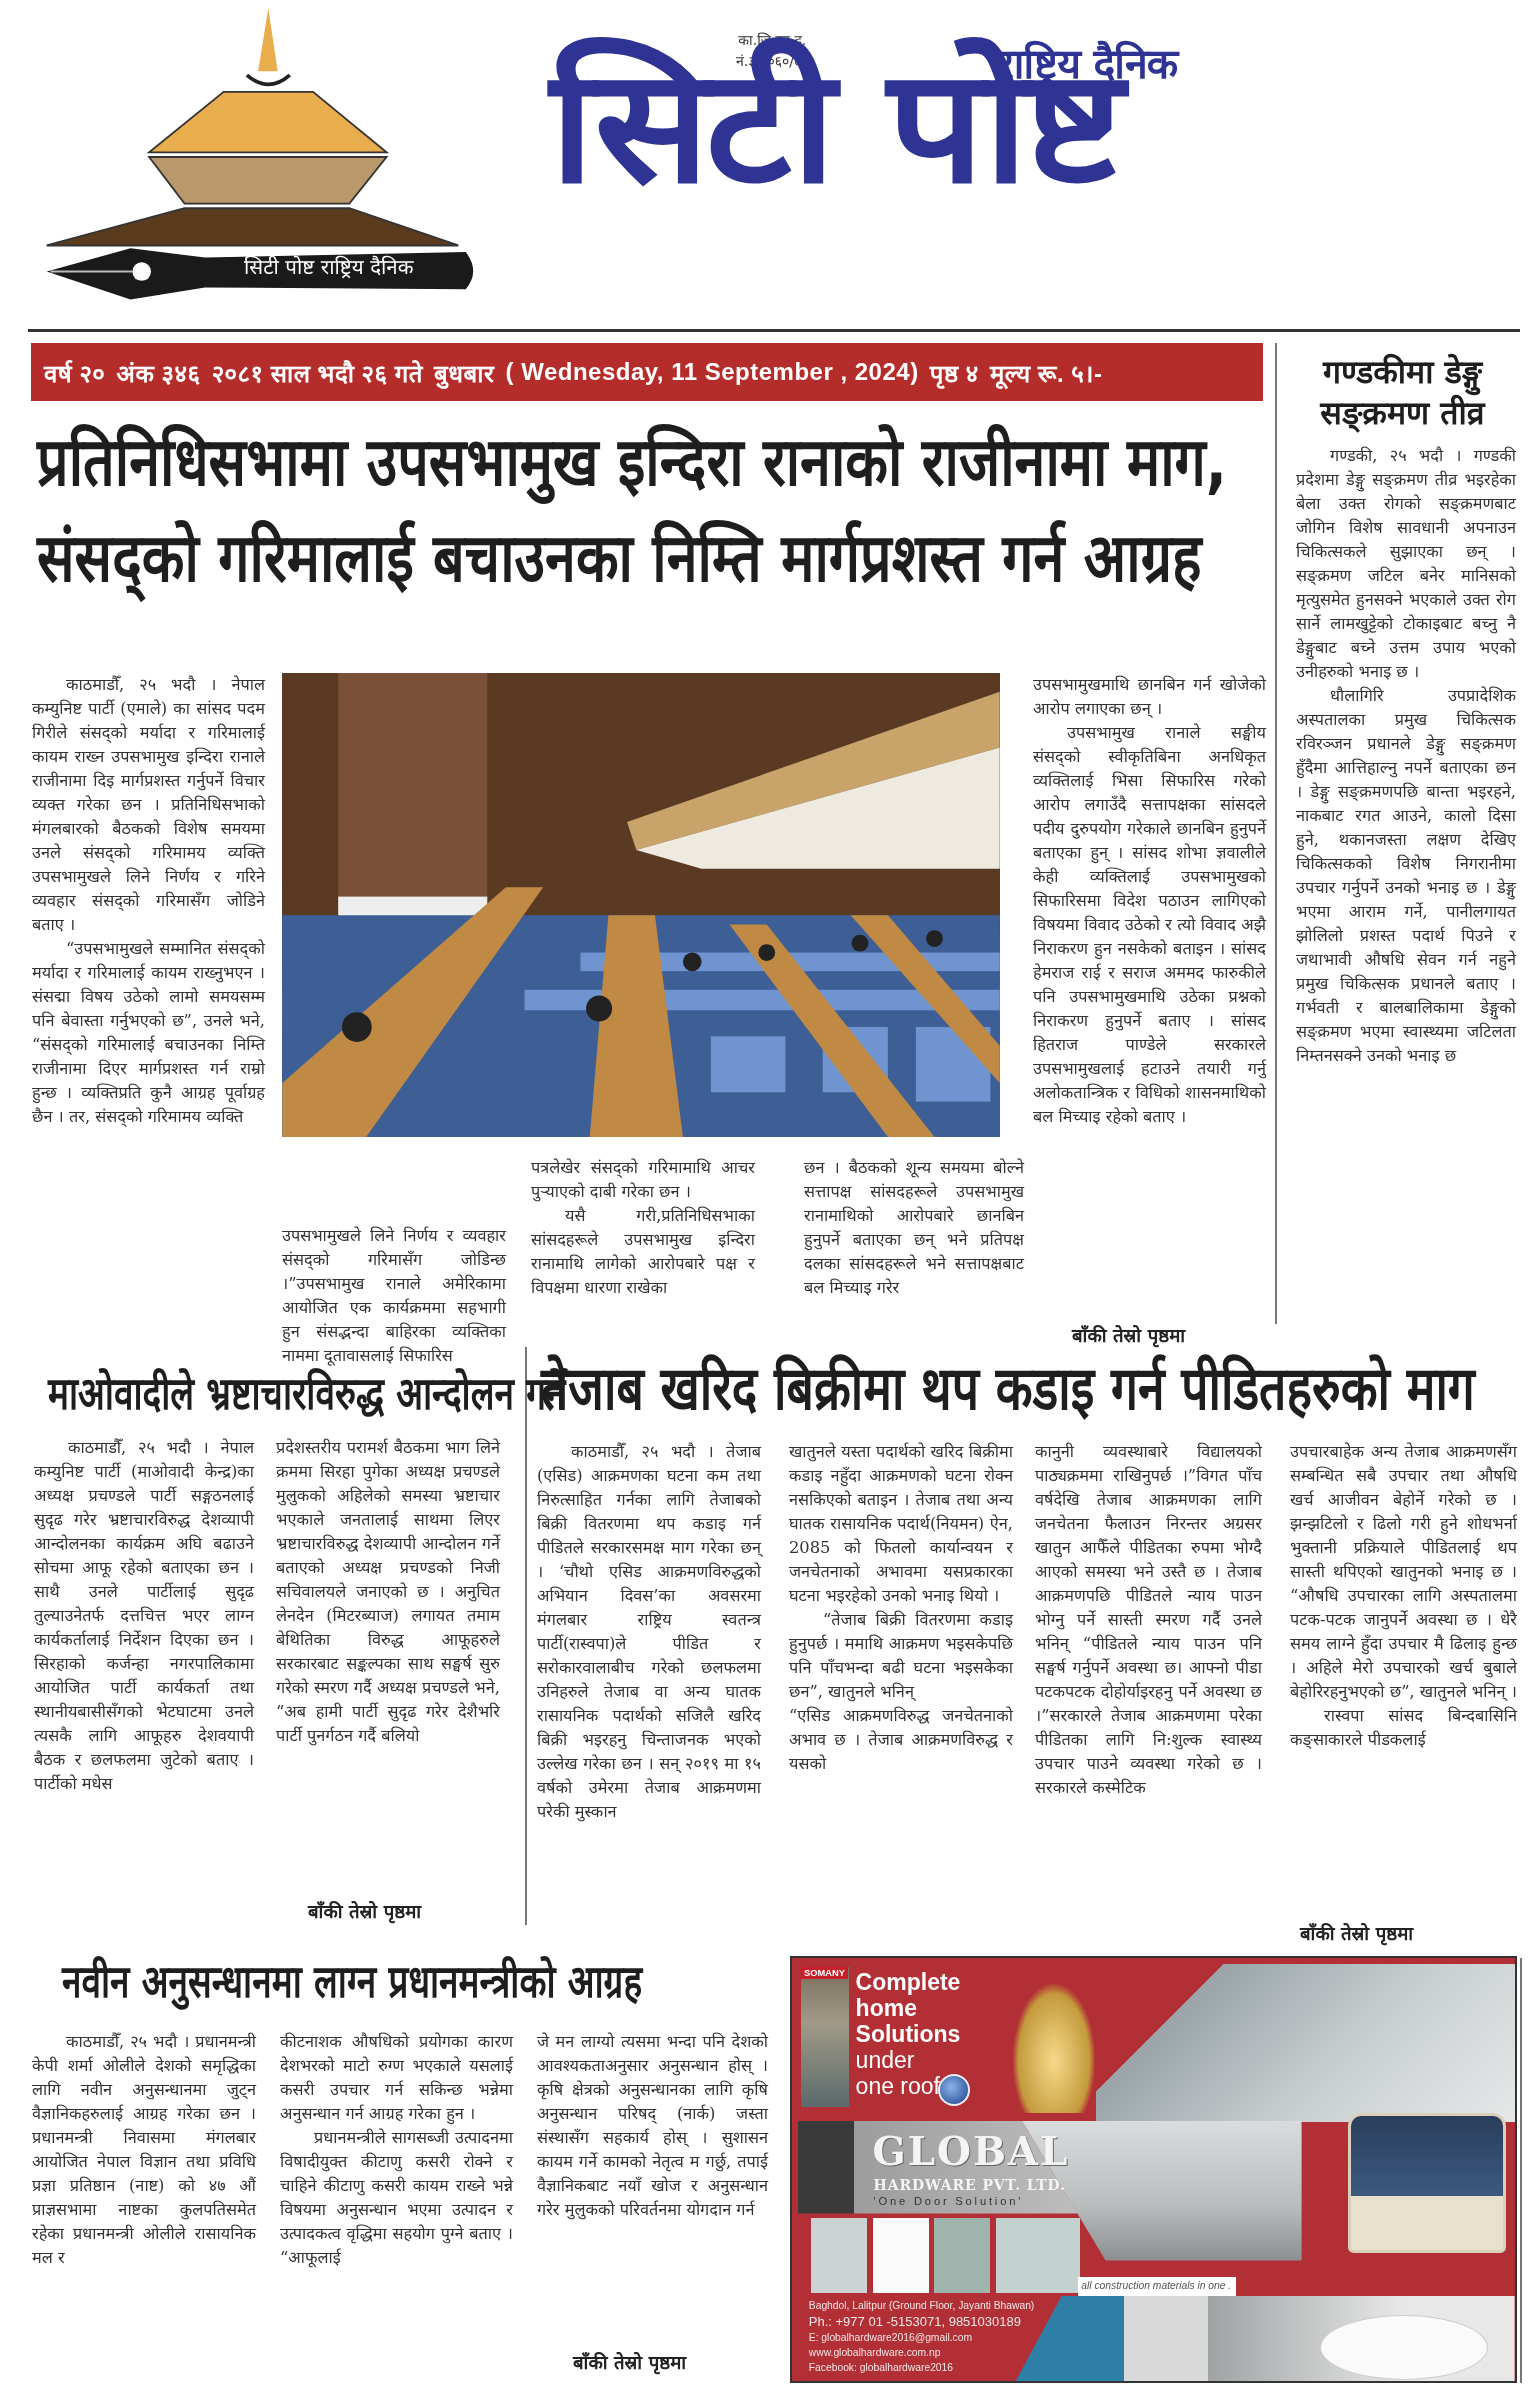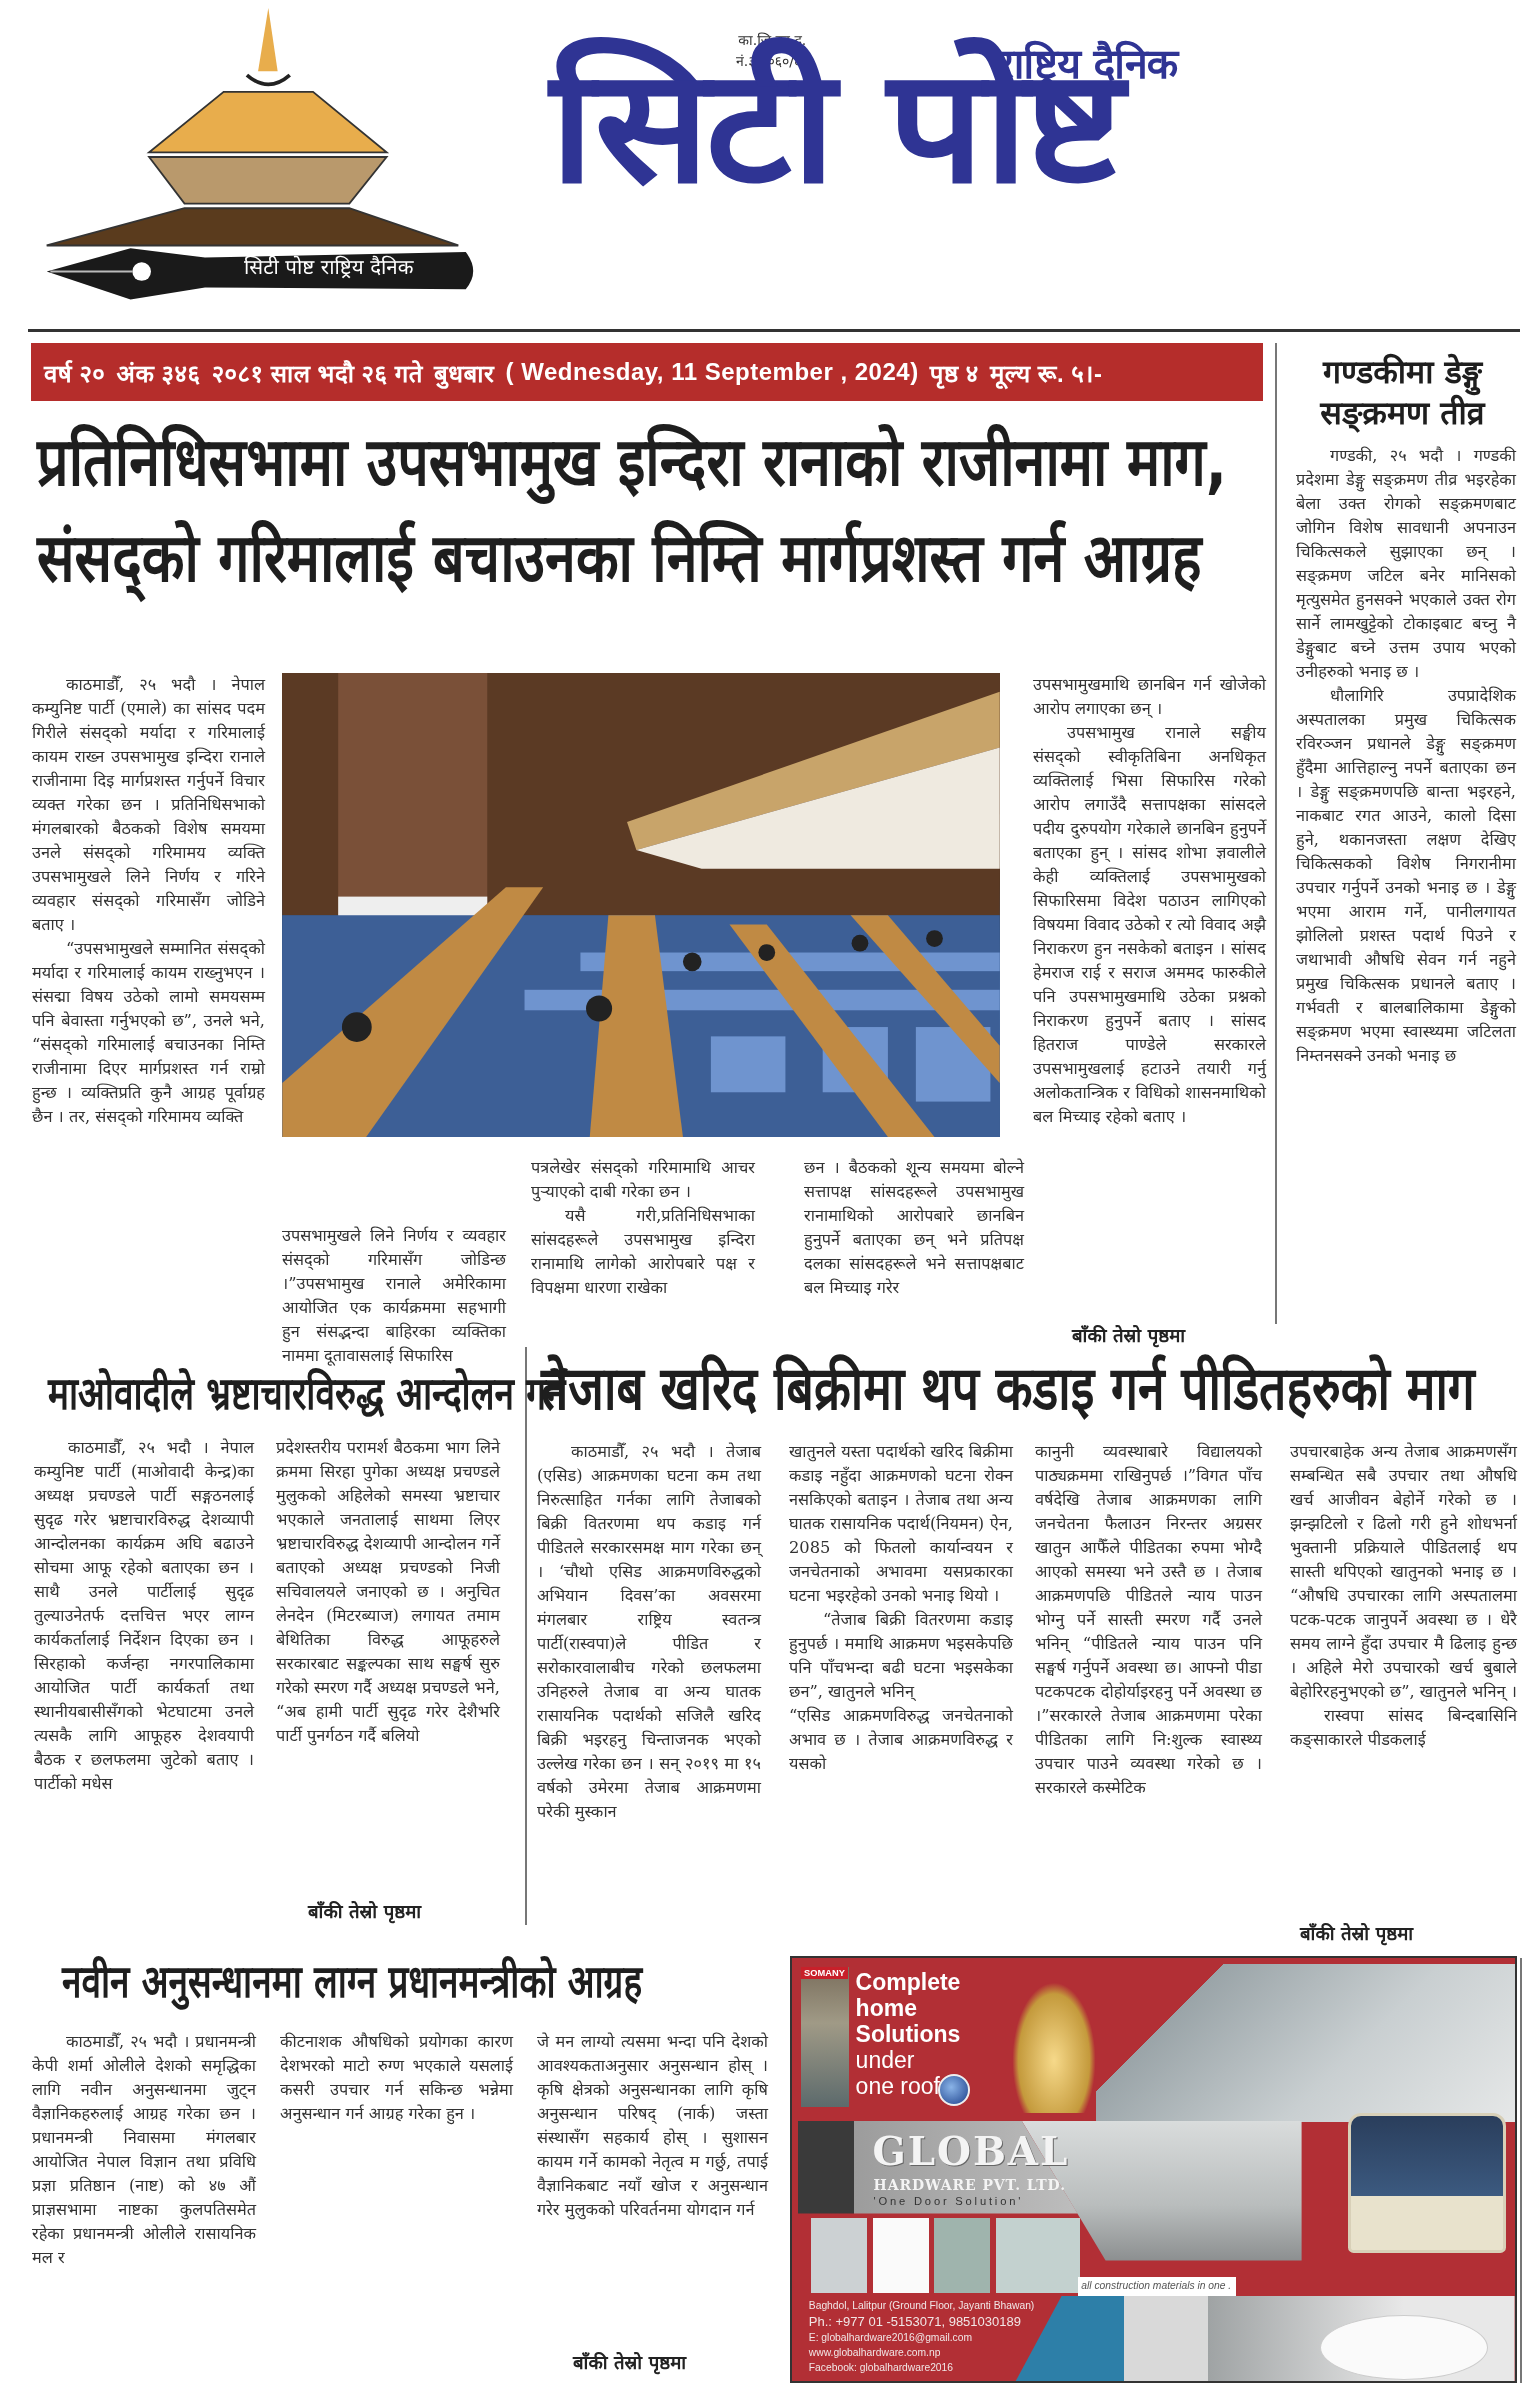--- a/index.html
+++ b/index.html
@@ -204,20 +204,21 @@
   <div class="baki" style="left:1300px;top:1920px;">बाँकी तेस्रो पृष्ठमा</div>
 </section>
 
 <section>
   <div class="headline h2" style="left:62px;top:1958px;">नवीन अनुसन्धानमा लाग्न प्रधानमन्त्रीको आग्रह</div>
   <div class="col-text" style="left:32px;top:2030px;width:224px;">
     <p>काठमाडौँ, २५ भदौ । प्रधानमन्त्री केपी शर्मा ओलीले देशको समृद्धिका लागि नवीन अनुसन्धानमा जुट्न वैज्ञानिकहरुलाई आग्रह गरेका छन । प्रधानमन्त्री निवासमा मंगलबार आयोजित नेपाल विज्ञान तथा प्रविधि प्रज्ञा प्रतिष्ठान (नाष्ट) को ४७ औं प्राज्ञसभामा नाष्टका कुलपतिसमेत रहेका प्रधानमन्त्री ओलीले रासायनिक मल र</p>
   </div>
   <div class="col-text" style="left:280px;top:2030px;width:233px;">
     <p class="noindent">कीटनाशक औषधिको प्रयोगका कारण देशभरको माटो रुग्ण भएकाले यसलाई कसरी उपचार गर्न सकिन्छ भन्नेमा अनुसन्धान गर्न आग्रह गरेका हुन ।</p>
+    <p>प्रधानमन्त्रीले सागसब्जी उत्पादनमा विषादीयुक्त कीटाणु कसरी रोक्ने र चाहिने कीटाणु कसरी कायम राख्ने भन्ने विषयमा अनुसन्धान भएमा उत्पादन र उत्पादकत्व वृद्धिमा सहयोग पुग्ने बताए । “आफूलाई</p>
   </div>
   <div class="col-text" style="left:537px;top:2030px;width:231px;">
     <p class="noindent">जे मन लाग्यो त्यसमा भन्दा पनि देशको आवश्यकताअनुसार अनुसन्धान होस् । कृषि क्षेत्रको अनुसन्धानका लागि कृषि अनुसन्धान परिषद् (नार्क) जस्ता संस्थासँग सहकार्य होस् । सुशासन कायम गर्ने कामको नेतृत्व म गर्छु, तपाई वैज्ञानिकबाट नयाँ खोज र अनुसन्धान गरेर मुलुकको परिवर्तनमा योगदान गर्न</p>
   </div>
   <div class="baki" style="left:573px;top:2349px;">बाँकी तेस्रो पृष्ठमा</div>
 </section>
 
 <aside class="ad">
   <div class="ad-inner">
     <div class="ad-bath-top"></div>

